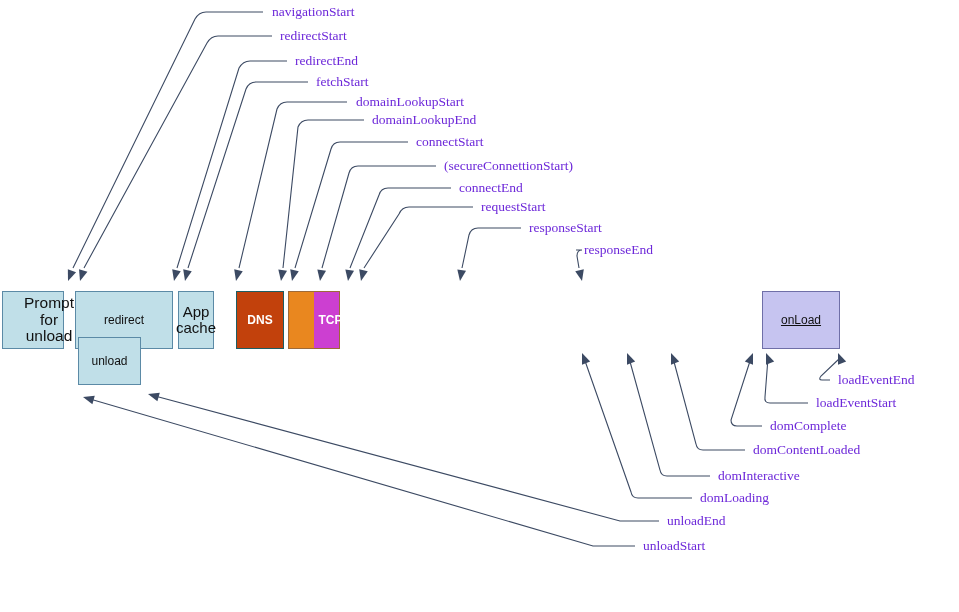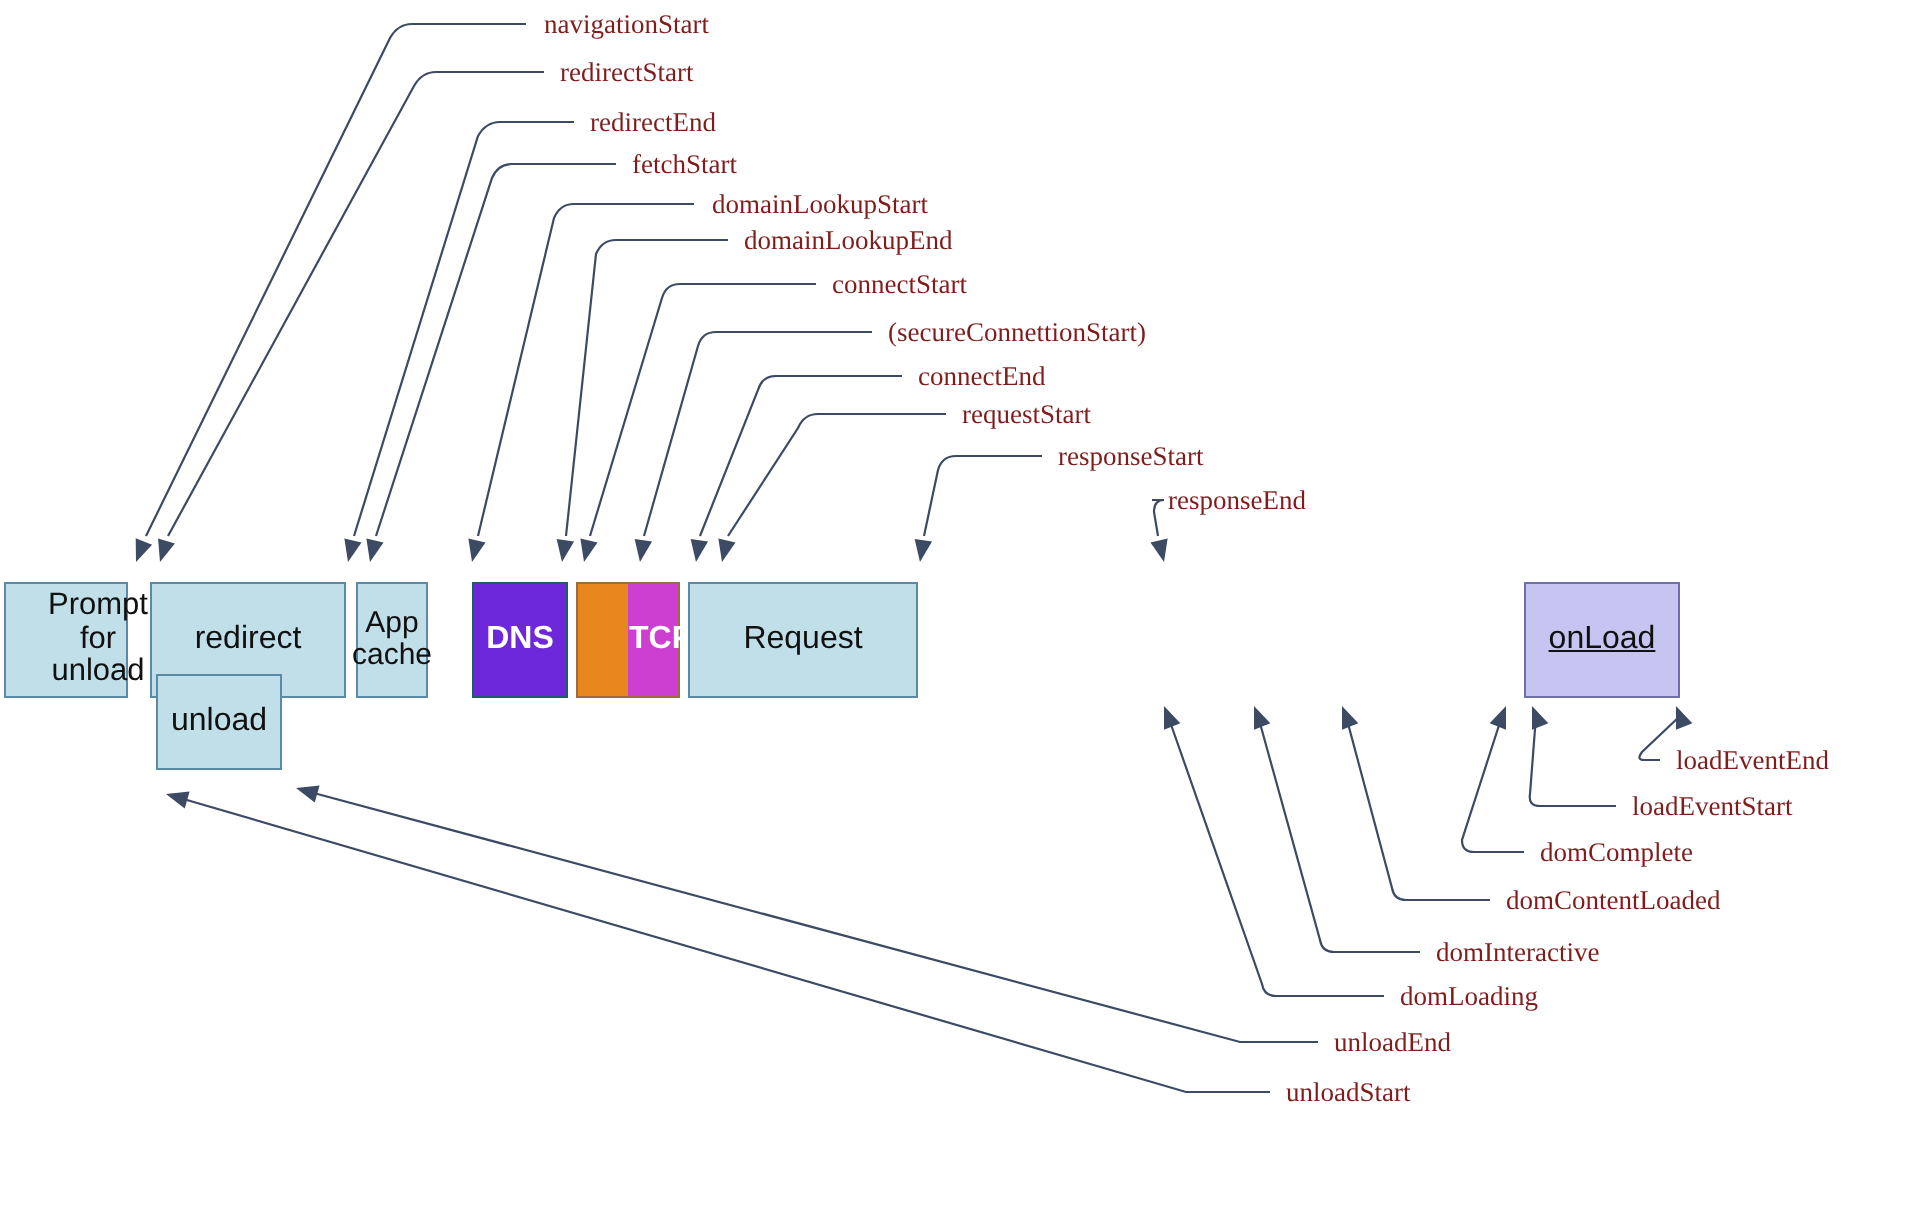--- a/index.html
+++ b/index.html
@@ -19,50 +19,50 @@
     position: absolute;
     left: 0; top: 0;
     width: 959px;
     height: 612px;
     pointer-events: none;
   }
   .evt-label {
     position: absolute;
     font-family: "Liberation Serif", "DejaVu Serif", serif;
     font-size: 13.5px;
-    color: #7f1d1d;
+    color: #6d28d9;
     white-space: nowrap;
     line-height: 1;
     transform: translateY(-50%);
   }
   .timeline {
     position: absolute;
     left: 0; top: 0;
     width: 959px;
     height: 612px;
   }
   .phase {
     position: absolute;
     box-sizing: border-box;
     border: 1px solid #5b8aa6;
     background: #c0dfe8;
     display: flex;
     align-items: center;
     justify-content: center;
     text-align: center;
     font-family: "Liberation Sans", "DejaVu Sans", sans-serif;
-    font-size: 16px;
+    font-size: 12px;
     color: #111111;
     line-height: 1.08;
   }
   .phase.small {
     font-size: 15px;
   }
   .phase.dns {
-    background: #6d28d9;
+    background: #c2410c;
     color: #ffffff;
     font-weight: bold;
     border-color: #1d5d63;
   }
   .phase.tcp {
     background: linear-gradient(to right, #e9871f 0 50%, #cc3fd1 50% 100%);
     color: #ffffff;
     font-weight: bold;
     border-color: #9d6a39;
     padding-left: 33px;
@@ -142,23 +142,20 @@
       </div>
       <div class="phase small" style="left: 178px; top: 291px; width: 36px; height: 58px;">
         <span class="lbl">App<br>cache</span>
       </div>
       <div class="phase dns" style="left: 236px; top: 291px; width: 48px; height: 58px;">
         <span class="lbl">DNS</span>
       </div>
       <div class="phase tcp" style="left: 288px; top: 291px; width: 52px; height: 58px;">
         <span class="lbl">TCP</span>
       </div>
-      <div class="phase" style="left: 344px; top: 291px; width: 115px; height: 58px;">
-        <span class="lbl">Request</span>
-      </div>
       <div class="phase onload" style="left: 762px; top: 291px; width: 78px; height: 58px; text-decoration: underline;">
         <span class="lbl">onLoad</span>
       </div>
     </div>
 
   <div id="labels">
       <div class="evt-label" style="left: 272px; top: 12px;">navigationStart</div>
       <div class="evt-label" style="left: 280px; top: 36px;">redirectStart</div>
       <div class="evt-label" style="left: 295px; top: 61px;">redirectEnd</div>
       <div class="evt-label" style="left: 316px; top: 82px;">fetchStart</div>

